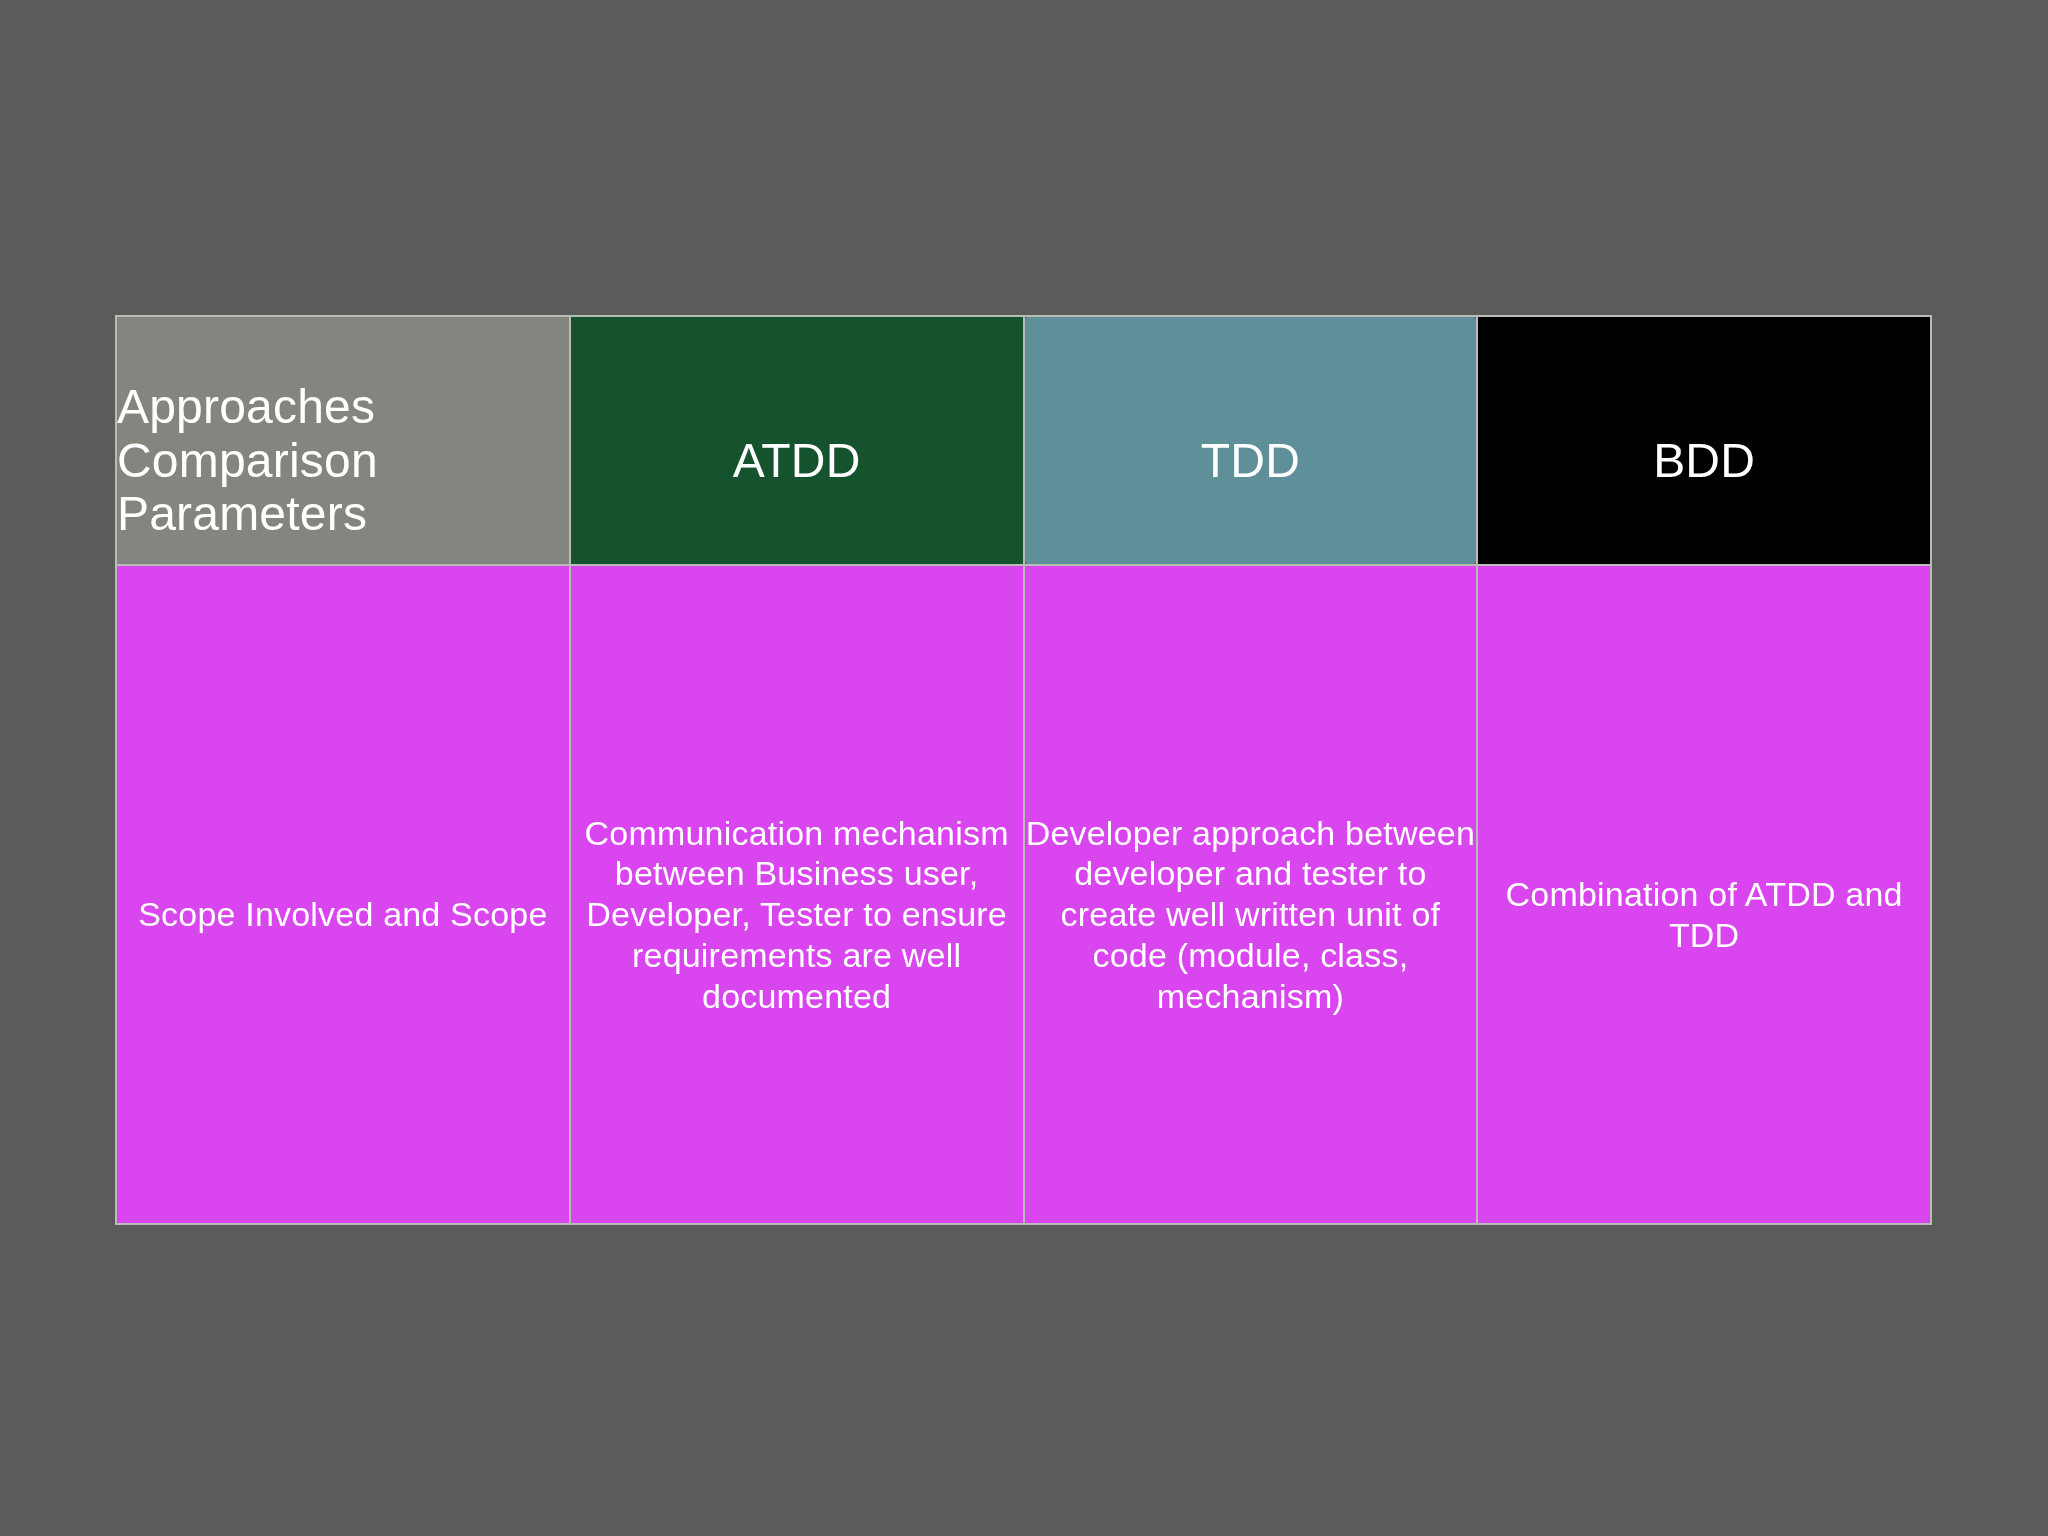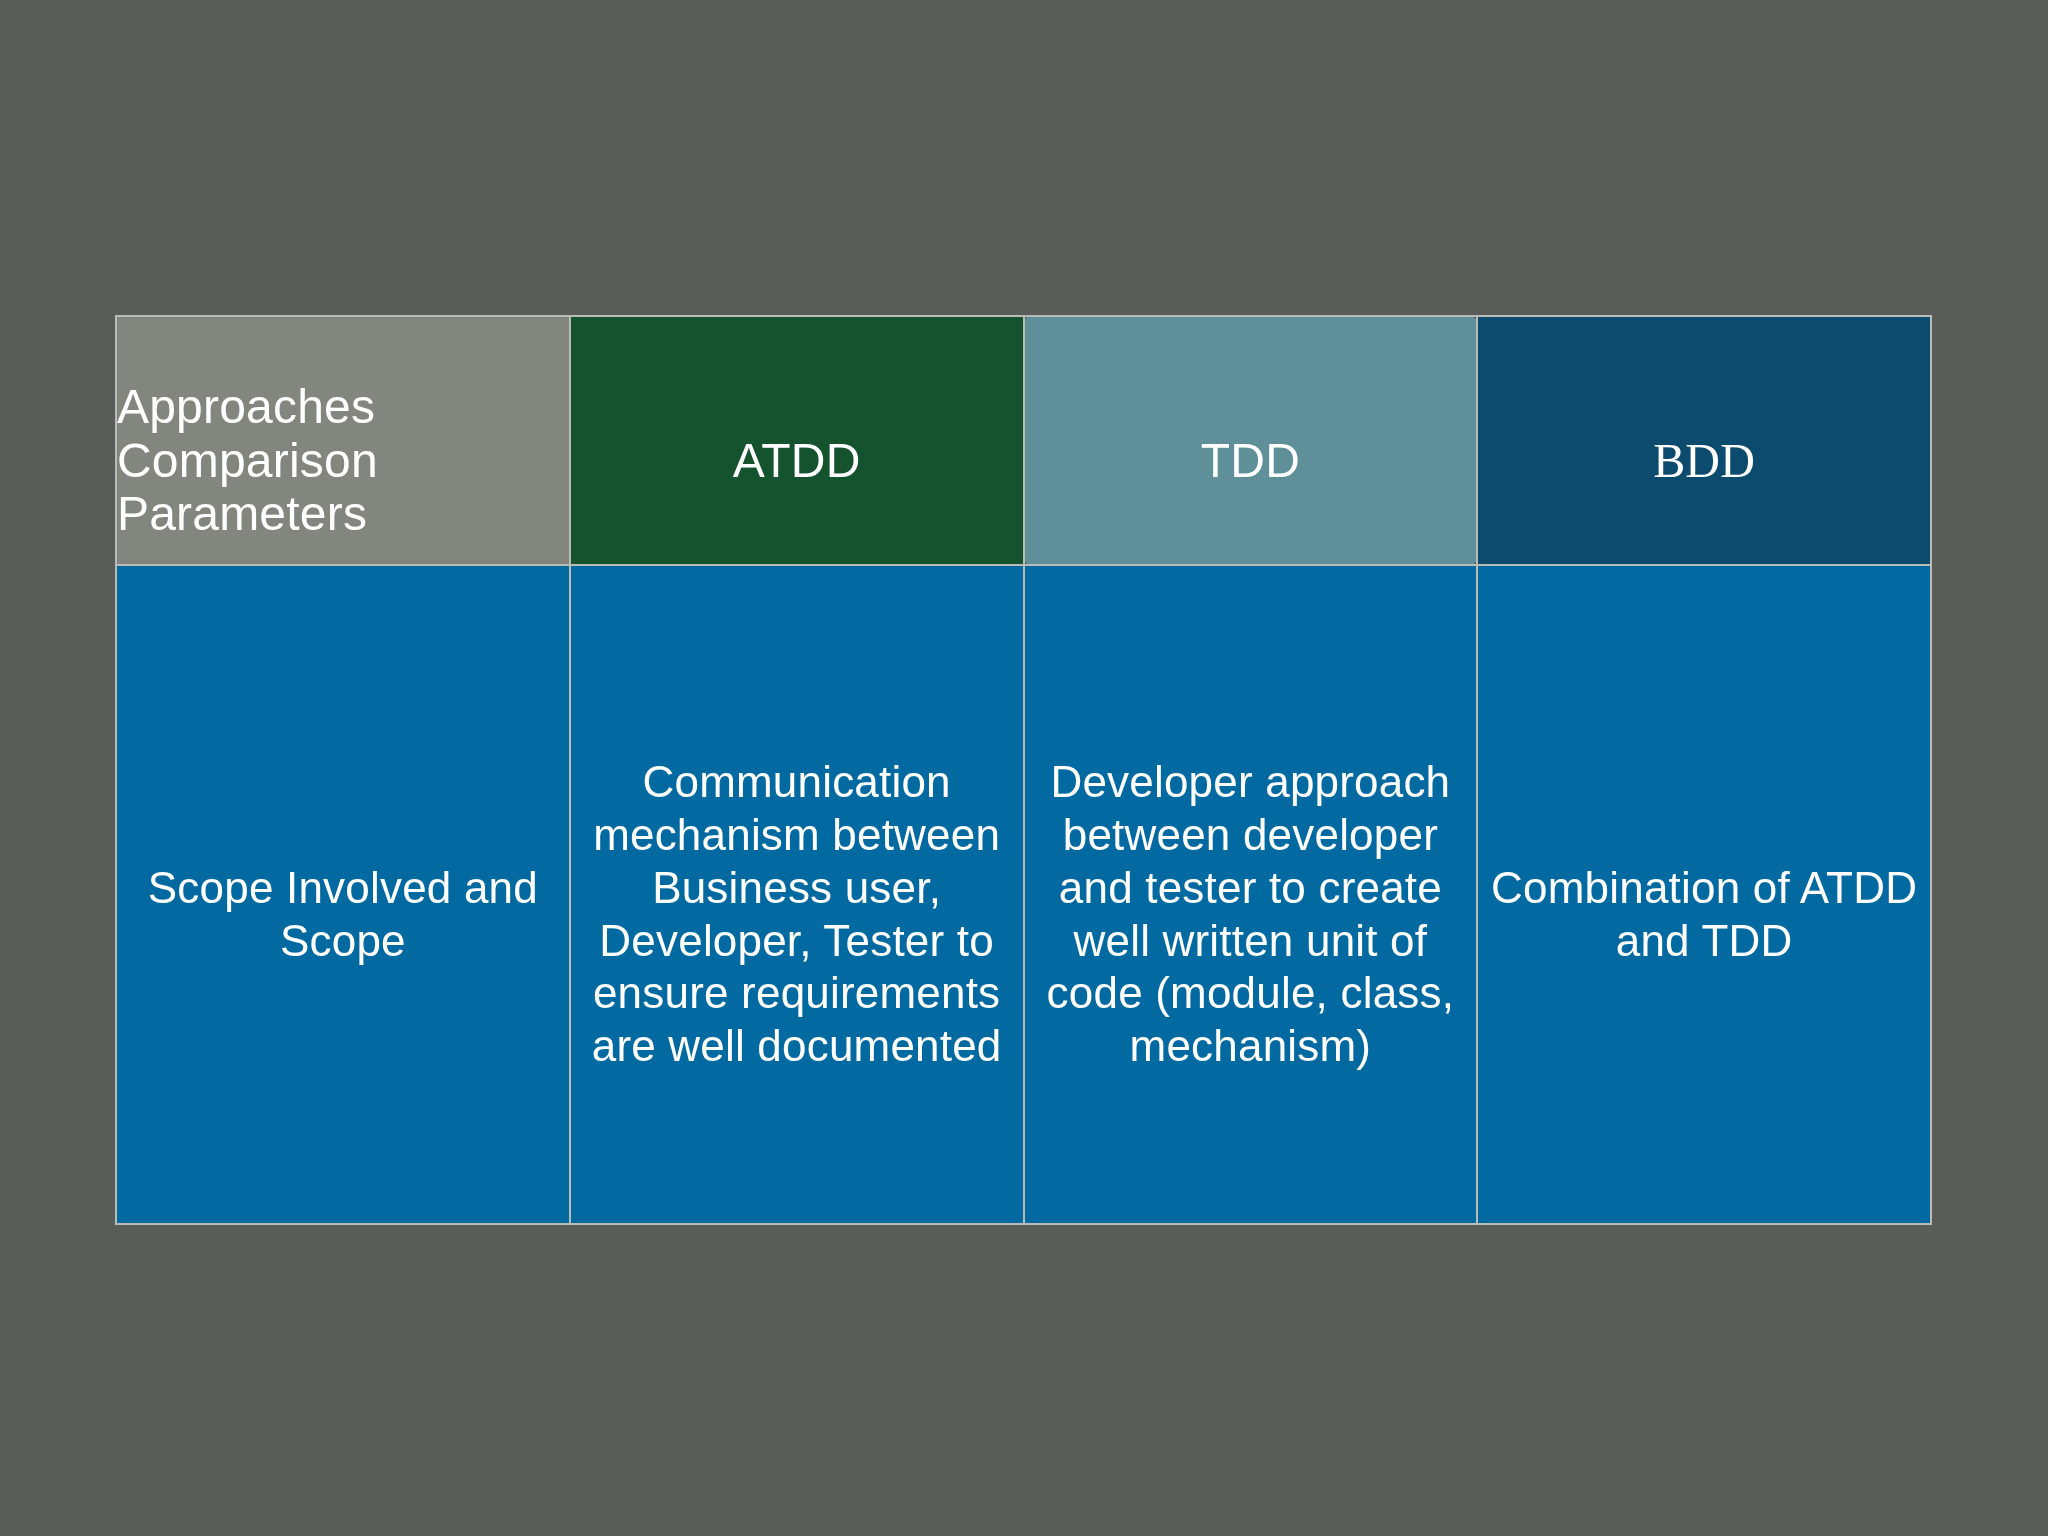--- a/index.html
+++ b/index.html
@@ -51,27 +51,26 @@
     padding-left: 42px;
   }
   .header-row td.hdr-atdd {
     background: #14532d;
   }
   .header-row td.hdr-tdd {
     background: #5f9099;
     border-radius: 7px;
   }
   .header-row td.hdr-bdd {
-    background: #0c4a6e;
-    font-family: Liberation Serif, serif;
+    background: #000000;
   }
   .body-row td {
     height: 657px;
-    background: #0369a1;
-    font-size: 44px;
+    background: #d946ef;
+    font-size: 34px;
     line-height: 1.2;
     text-align: center;
     padding: 10px 22px;
   }
   .cell-text {
     display: block;
     letter-spacing: 0.2px;
     margin-top: 40px;
   }
 </style>

